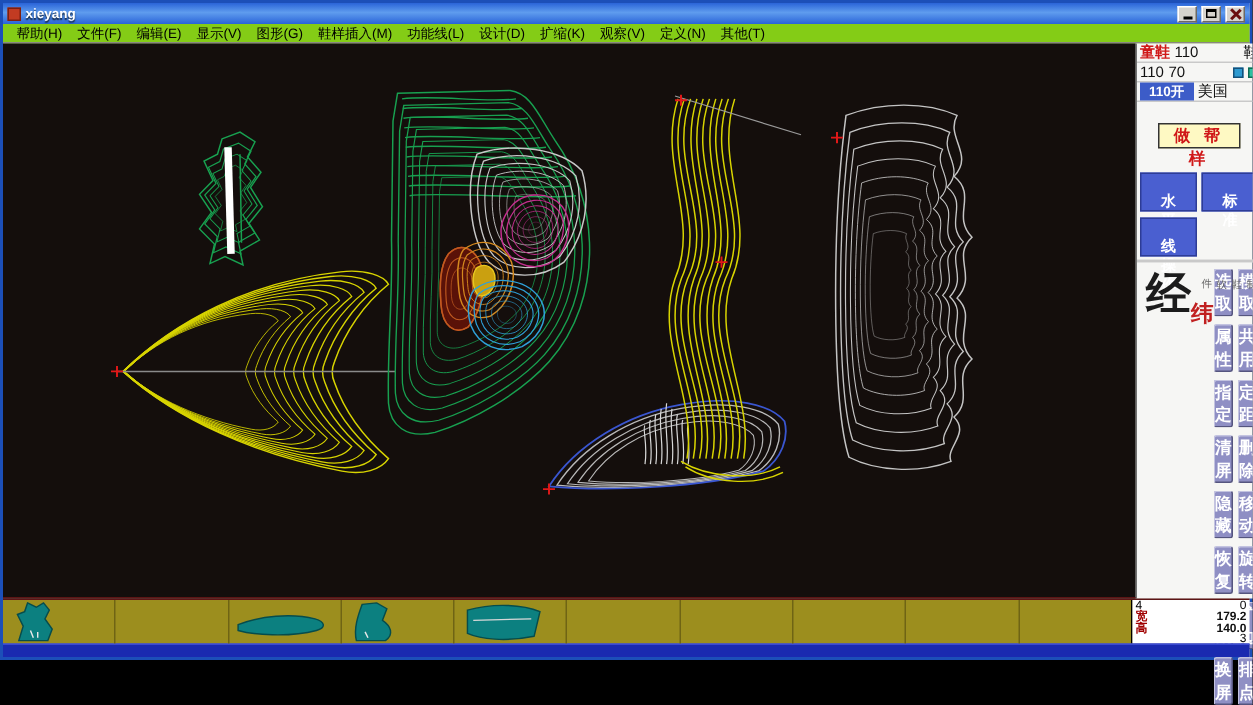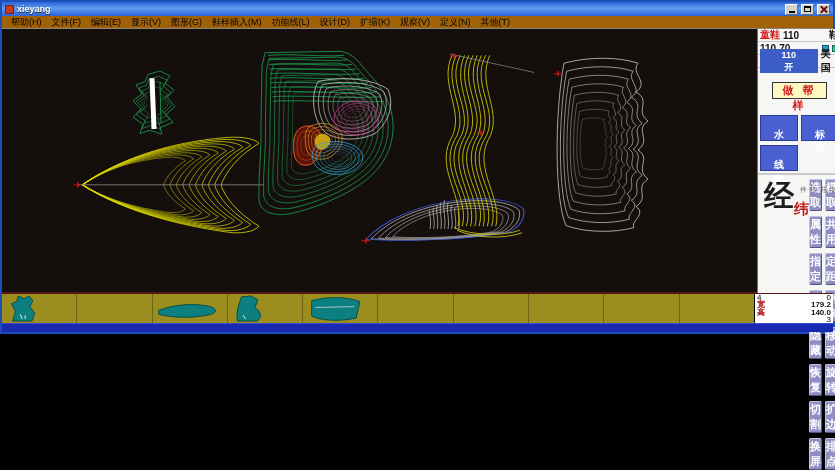--- a/index.html
+++ b/index.html
@@ -1,46 +1,46 @@
 <!DOCTYPE html>
 <html><head>
 <meta charset="utf-8">
 <style>
   *{margin:0;padding:0;box-sizing:border-box;font-family:"Liberation Sans","DejaVu Sans",sans-serif;}
   html,body{width:835px;height:470px;overflow:hidden;background:#000;}
-  .window{width:835px;height:334px;border:2px solid #1c4fb8;display:flex;flex-direction:column;background:#d4d0c8;}
+  .window{width:835px;height:440px;border:2px solid #1c4fb8;display:flex;flex-direction:column;background:#d4d0c8;}
 
   
   .titlebar{height:14px;background:linear-gradient(#2a64d8,#5f9cee 45%,#2a64d8);display:flex;align-items:center;padding:0 3px;gap:3px;flex:0 0 14px;}
   .app-icon{width:9px;height:9px;background:#c23b22;border:1px solid #7d1f10;flex:0 0 9px;}
   .title{color:#fff;font-size:9px;font-weight:bold;flex:1;line-height:12px;text-shadow:0 1px 1px #123;}
   .win-btn{width:13px;height:11px;background:#d6d3ce;border:1px solid;border-color:#fff #6d6a65 #6d6a65 #fff;display:flex;align-items:center;justify-content:center;padding:0;cursor:default;}
   .g-min{width:6px;height:2px;background:#000;margin-top:5px;}
   .g-max{width:7px;height:6px;border:1px solid #000;border-top-width:2px;}
   .g-close{position:relative;width:7px;height:7px;}
   .g-close::before,.g-close::after{content:"";position:absolute;left:3px;top:-1px;width:1.6px;height:9px;background:#6b0f0f;}
   .g-close::before{transform:rotate(45deg);} .g-close::after{transform:rotate(-45deg);}
 
   
-  .menubar{height:13px;flex:0 0 13px;background:#a16207;border-bottom:1px solid #8a8782;display:flex;align-items:center;padding:0 5px;gap:2px;}
+  .menubar{height:13px;flex:0 0 13px;background:#84cc16;border-bottom:1px solid #8a8782;display:flex;align-items:center;padding:0 5px;gap:2px;}
   .menu-item{font-size:9px;color:#000;padding:0 4px;line-height:12px;white-space:nowrap;}
 
   
   .main{flex:1;display:flex;min-height:0;}
   .canvas{width:755px;height:100%;background:#140e0c;position:relative;flex:0 0 755px;border-bottom:1px solid #5c1515;}
   .canvas svg{display:block;width:755px;height:100%;}
 
   
   .rightpanel{flex:1;background:#f6f6f4;border-left:1px solid #737373;display:flex;flex-direction:column;font-size:10px;}
   .rp-row{display:flex;align-items:center;gap:3px;padding:1px 2px;border-bottom:1px solid #c9c9c9;min-height:13px;}
   .red{color:#d01818;font-weight:bold;}
-  .b{font-weight:bold;color:#111;}
+  .b{font-weight:normal;color:#111;}
   .mini-icon{width:7px;height:7px;background:#2e9ad0;border:1px solid #14507a;margin-left:auto;}
   .mini-icon2{width:7px;height:7px;background:#2ec0a0;border:1px solid #0f6a54;}
-  .tag{background:#3c5cc8;color:#fff;font-weight:bold;font-size:9px;padding:0 18px;line-height:12px;text-align:center;}
+  .tag{background:#3c5cc8;color:#fff;font-weight:bold;font-size:9px;padding:0 6px;line-height:12px;}
   .action{margin:14px;border:1px solid #333;background:#fef9c3;color:#d01818;font-weight:bold;font-size:11px;letter-spacing:3px;height:17px;}
   .btns2{display:flex;gap:3px;padding:2px;border-bottom:none;}
   .bluebtn{flex:1;background:#4a5fd0;border:1px solid #2d3c96;color:#fff;font-weight:bold;font-size:10px;height:15px;line-height:13px;padding:12px;}
   .btns2.left .bluebtn{flex:0 0 48%;}
   .logo{height:58px;position:relative;border-top:1px solid #c9c9c9;border-bottom:1px solid #c9c9c9;background:#fdfdfc;}
   .logo-main{position:absolute;left:6px;top:2px;font-size:30px;font-weight:bold;color:#1c1c1c;}
   .logo-sec{position:absolute;left:36px;top:26px;font-size:15px;font-weight:bold;color:#c02020;}
   .logo-cap{position:absolute;right:3px;top:6px;writing-mode:vertical-rl;font-size:7px;color:#666;letter-spacing:1px;}
   .tools{flex:1;display:grid;grid-template-columns:1fr 1fr;grid-auto-rows:1fr;gap:5px 3px;padding:4px 3px;margin-left:48px;}
   .toolbtn{background:#8f8fc4;border:1px solid;border-color:#c3c3e0 #55557f #55557f #c3c3e0;border-radius:2px;color:#fff;font-weight:bold;font-size:11px;padding:0;}

